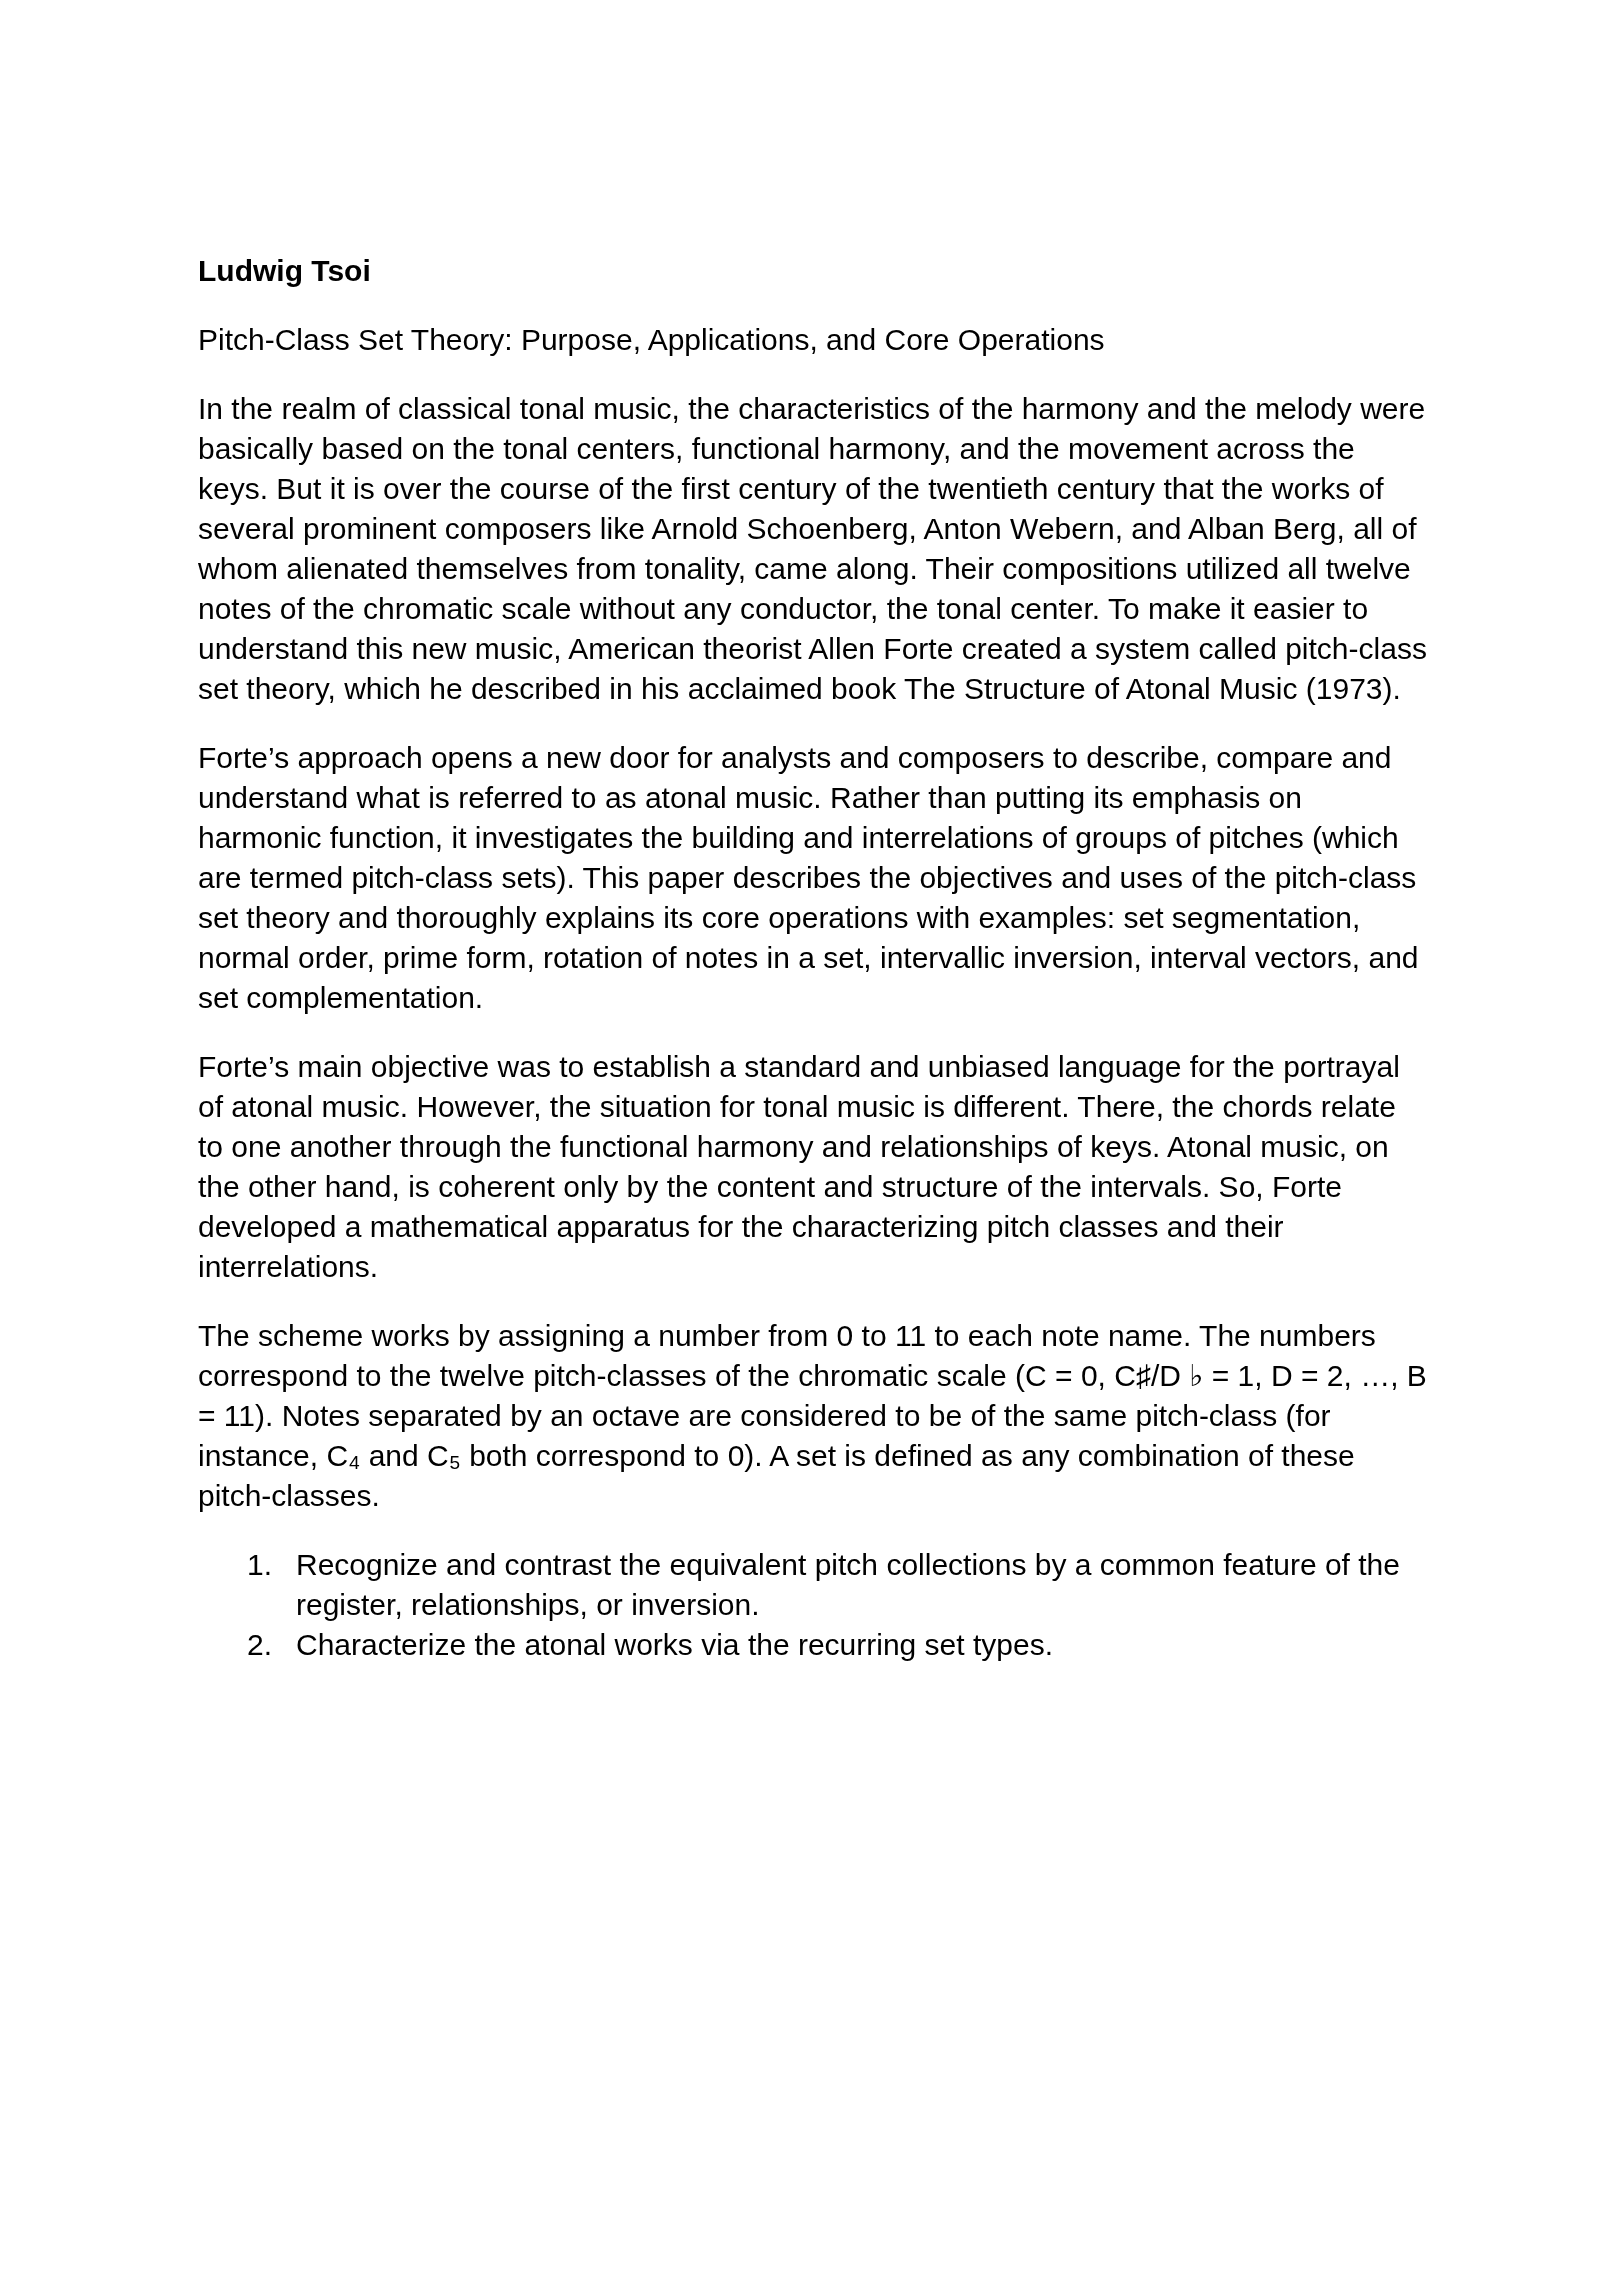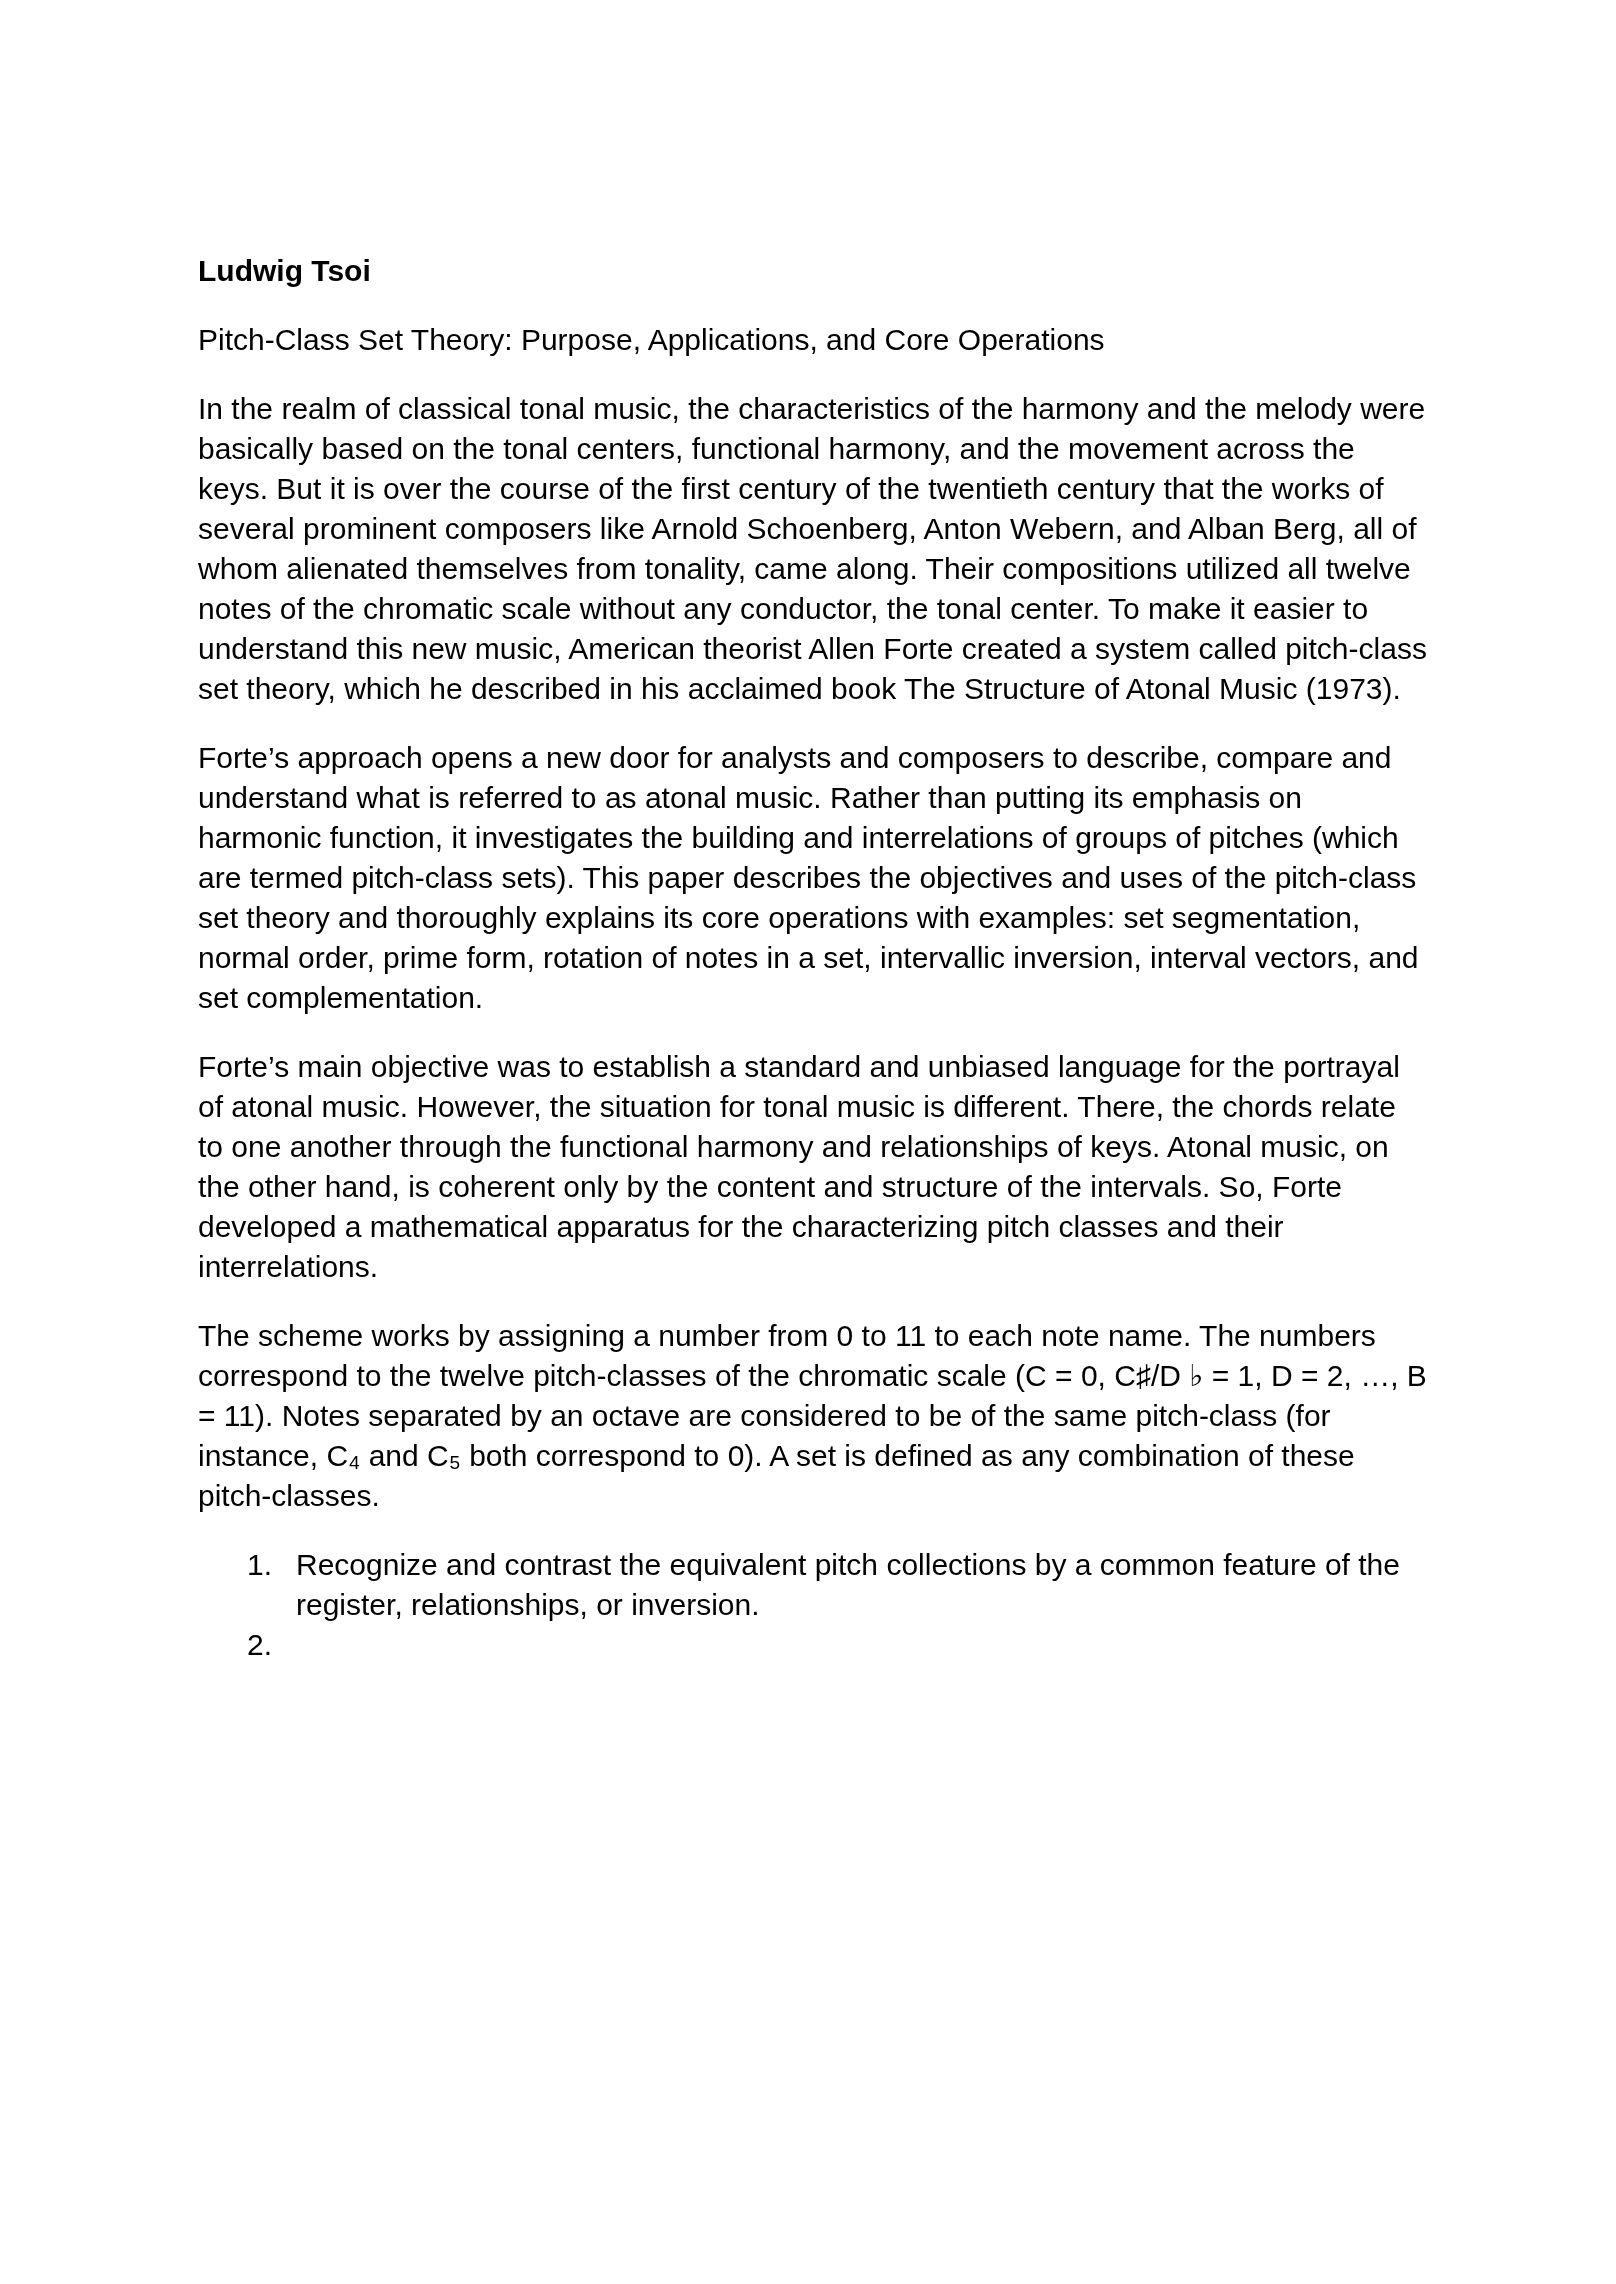--- a/index.html
+++ b/index.html
@@ -71,18 +71,19 @@
     <p class="para">The scheme works by assigning a number from 0 to 11 to each note name. The numbers correspond to the twelve pitch-classes of the chromatic scale (C = 0, C♯/D ♭ = 1, D = 2, …, B = 11). Notes separated by an octave are considered to be of the same pitch-class (for instance, C₄ and C₅ both correspond to 0). A set is defined as any combination of these pitch-classes.</p>
 
 
     <ol class="doc-list">
       <li>
         <span class="li-number">1.</span>
         <span>Recognize and contrast the equivalent pitch collections by a common feature of the register, relationships, or inversion.</span>
       </li>
       <li>
         <span class="li-number">2.</span>
+        <span>Characterize the atonal works via the recurring set types.</span>
       </li>
     </ol>
 
   </div>
 </div>
 
 
 </body></html>

